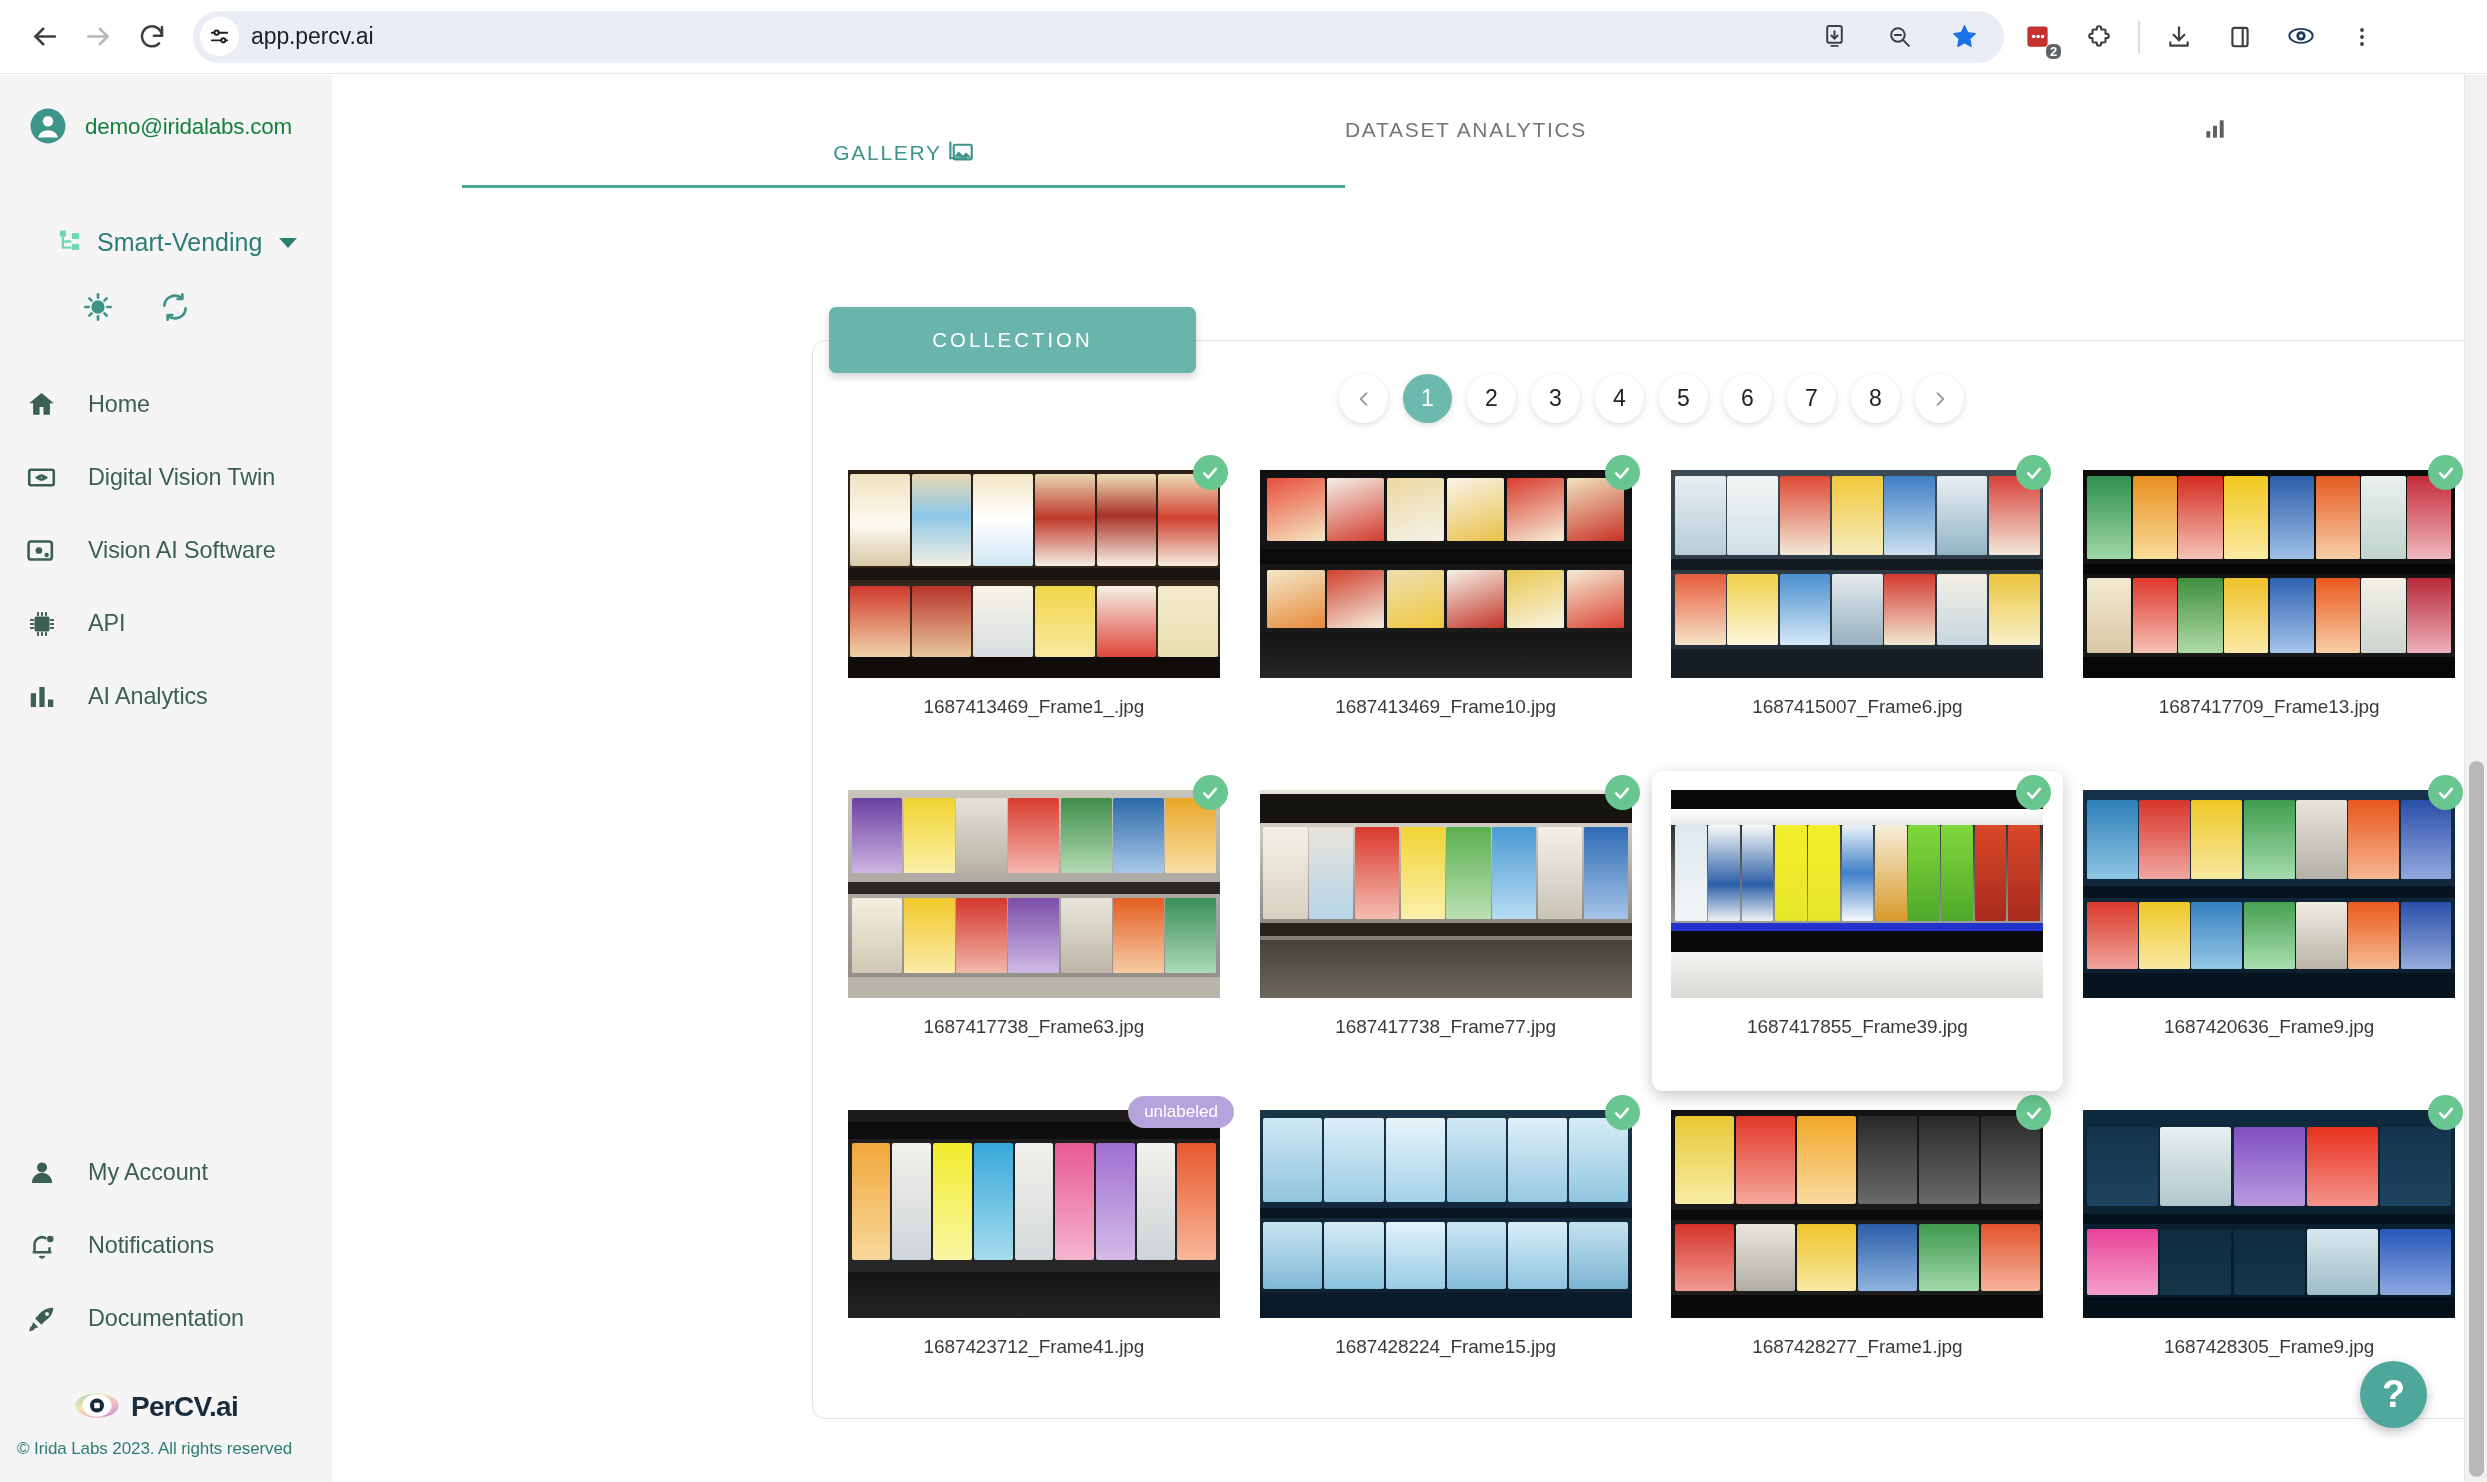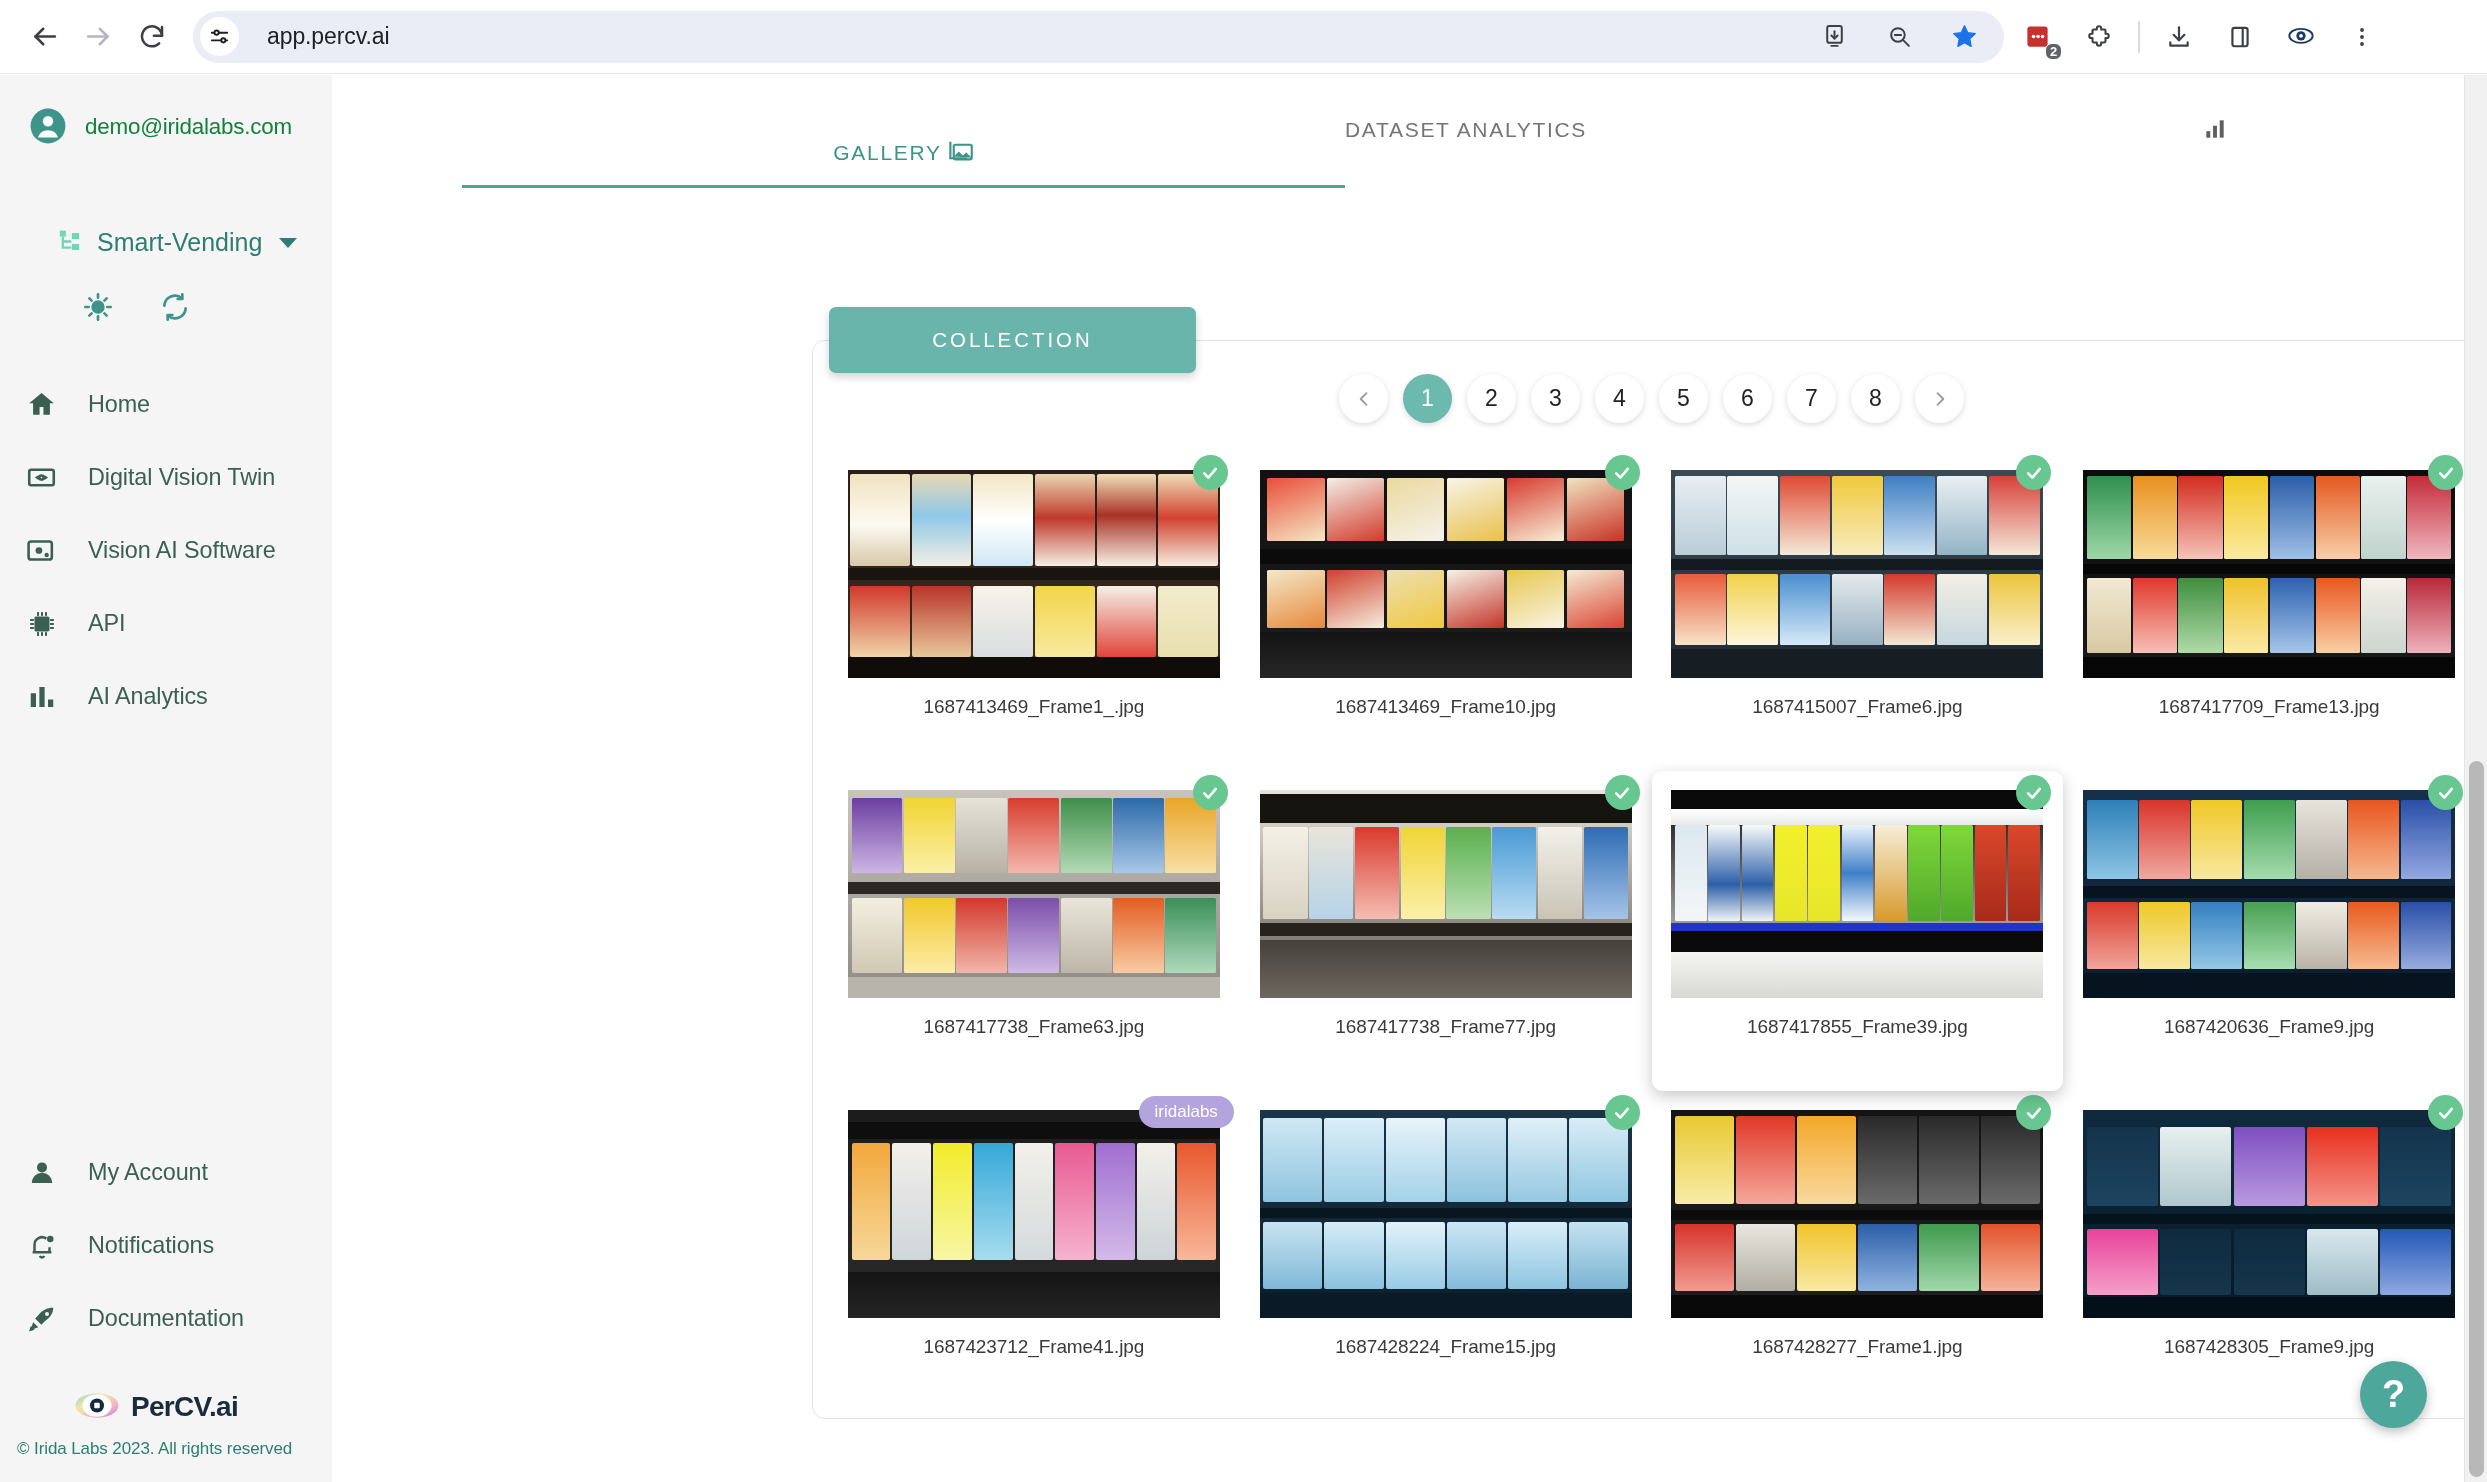--- a/index.html
+++ b/index.html
@@ -37,21 +37,21 @@
     padding-left: 7px;
     max-width: 1811px;
   }
   .omni-icon-circle {
     width: 39px; height: 39px; border-radius: 50%;
     background: #ffffff;
     display: flex; align-items: center; justify-content: center;
     flex: 0 0 auto;
   }
   .omni-url {
-    margin-left: 28px;
+    margin-left: 12px;
     font-size: 23px; color: #202124;
     letter-spacing: -0.1px;
     white-space: nowrap;
   }
   .omni-right {
     margin-left: auto;
     display: flex; align-items: center; gap: 22px;
     padding-right: 18px;
   }
   .tool-icons {
@@ -897,21 +897,21 @@
               <div style="flex:1;background:linear-gradient(180deg,#f2ec2c,#f8f6a4);border-radius:2px"></div>
               <div style="flex:1;background:linear-gradient(180deg,#36a8d8,#a6dcee);border-radius:2px"></div>
               <div style="flex:1;background:linear-gradient(180deg,#f2f0ea,#d4dadc);border-radius:2px"></div>
               <div style="flex:1;background:linear-gradient(180deg,#e85a92,#f6b4ce);border-radius:2px"></div>
               <div style="flex:1;background:linear-gradient(180deg,#9f6fd0,#d4bae8);border-radius:2px"></div>
               <div style="flex:1;background:linear-gradient(180deg,#f2f0ea,#cdd4d8);border-radius:2px"></div>
               <div style="flex:1;background:linear-gradient(180deg,#e8582e,#f8b89a);border-radius:2px"></div>
             </div>
             <div style="position:absolute;bottom:0;left:0;right:0;height:22%;background:linear-gradient(180deg,#151515,#242424)"></div>
           </div>
-          <div class="unlabeled-badge">iridalabs</div>
+          <div class="unlabeled-badge">unlabeled</div>
         </div>
         <div class="filename">1687423712_Frame41.jpg</div>
       </div>
 
       <div class="cell">
         <div class="thumb-wrap">
           <div class="thumb" style="background:linear-gradient(180deg,#1a3448 0%,#0c1e2c 100%)">
             <div style="position:absolute;top:4%;left:1%;right:1%;height:40%;display:flex;gap:2px;">
               <div style="flex:1;background:linear-gradient(180deg,#cfe8f4,#8fc4de);border-radius:2px"></div>
               <div style="flex:1;background:linear-gradient(180deg,#dceef8,#9acce4);border-radius:2px"></div>

